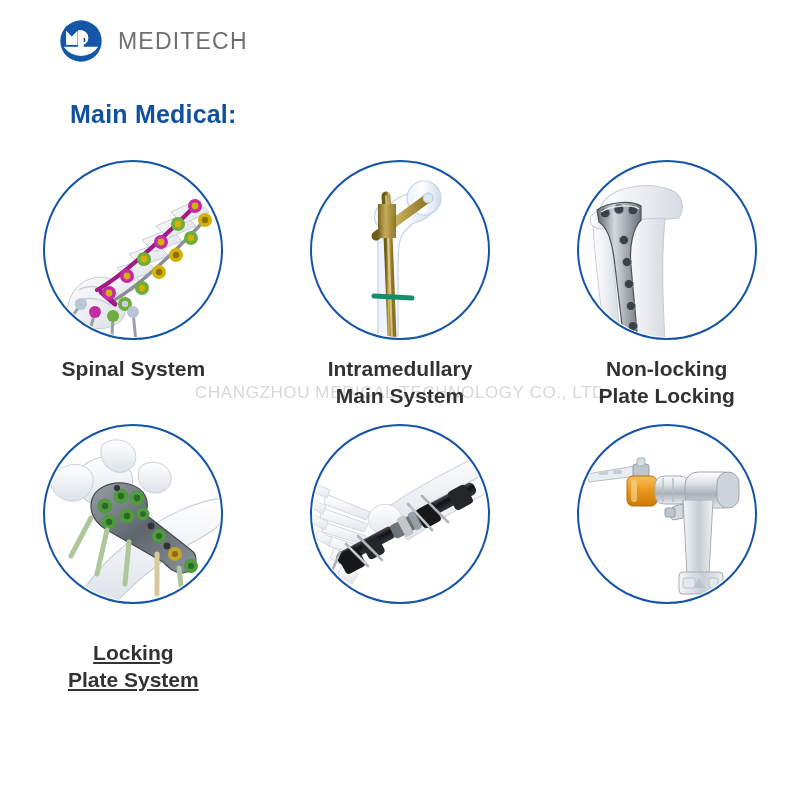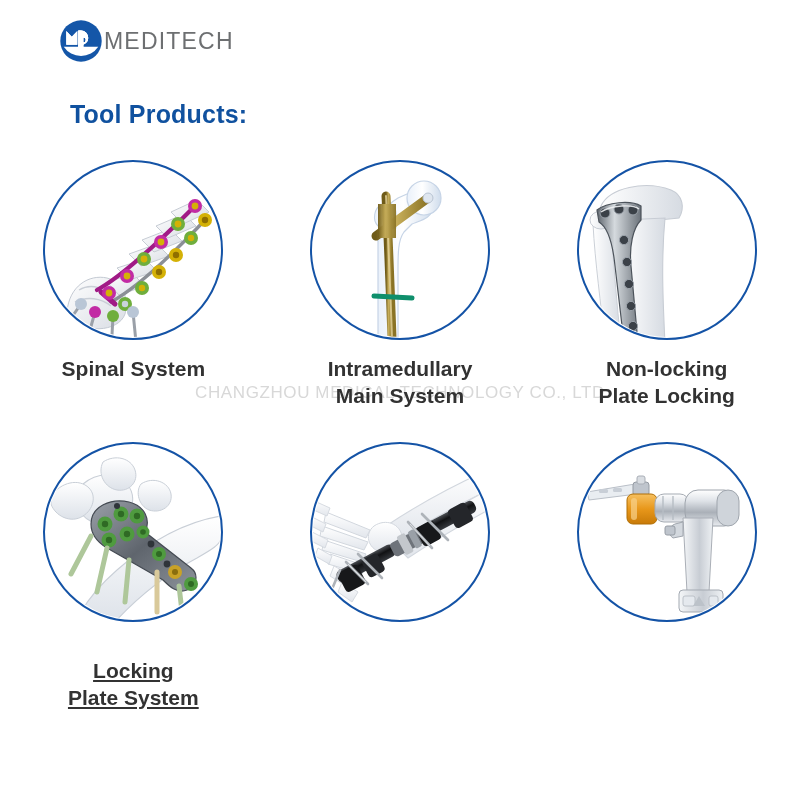--- a/index.html
+++ b/index.html
@@ -16,20 +16,21 @@
     color: #2b2b2b;
   }
 
   
   .header {
     position: absolute;
     left: 58px;
     top: 18px;
     display: flex;
     align-items: center;
+    gap: 14px;
   }
   .logo-mark {
     width: 46px;
     height: 46px;
     flex: 0 0 auto;
   }
   .logo-word {
     font-size: 23px;
     letter-spacing: 1.2px;
     color: #6d6f71;
@@ -63,21 +64,21 @@
   }
 
   
   .grid {
     position: absolute;
     left: 0;
     top: 160px;
     width: 800px;
     display: grid;
     grid-template-columns: repeat(3, 1fr);
-    row-gap: 32px;
+    row-gap: 14px;
     z-index: 2;
   }
   .cell {
     display: flex;
     flex-direction: column;
     align-items: center;
   }
   .circle {
     width: 176px;
     height: 176px;
@@ -116,21 +117,21 @@
       <path d="M13 63 L87 63 A44 44 0 0 1 13 63 Z" fill="#ffffff" opacity="0"></path>
       <path d="M50 27 a16 16 0 1 1 -0.6 32 l0 -11 a5.5 5.5 0 1 0 5.6 -5.6 l0 26 l-11 0 l0 -41 Z" fill="#ffffff"></path>
       <path d="M12.5 62.5 h75 a45 45 0 0 1 -75 0 Z" fill="#ffffff"></path>
       <path d="M18 58 L18 28 L30 41 L42 28 L42 58 Z" fill="#ffffff"></path>
       <path d="M50 27 a16 16 0 1 1 -0.6 32 l0 -11 a5.5 5.5 0 1 0 5.6 -5.6 l0 25 l-11 0 l0 -40 Z" fill="#ffffff"></path>
     </svg>
   </span>
   <span class="logo-word">MEDITECH</span>
 </div>
 
-<div class="section-title">Tool Products:</div>
+<div class="section-title">Main Medical:</div>
 
 <div class="watermark">CHANGZHOU MEDICAL TECHNOLOGY CO., LTD</div>
 
 <div class="grid">
 
   <div class="cell">
     <div class="circle">
       <svg width="176" height="176" viewBox="0 0 176 176">
         <defs>
           <clipPath id="clipSpine">

